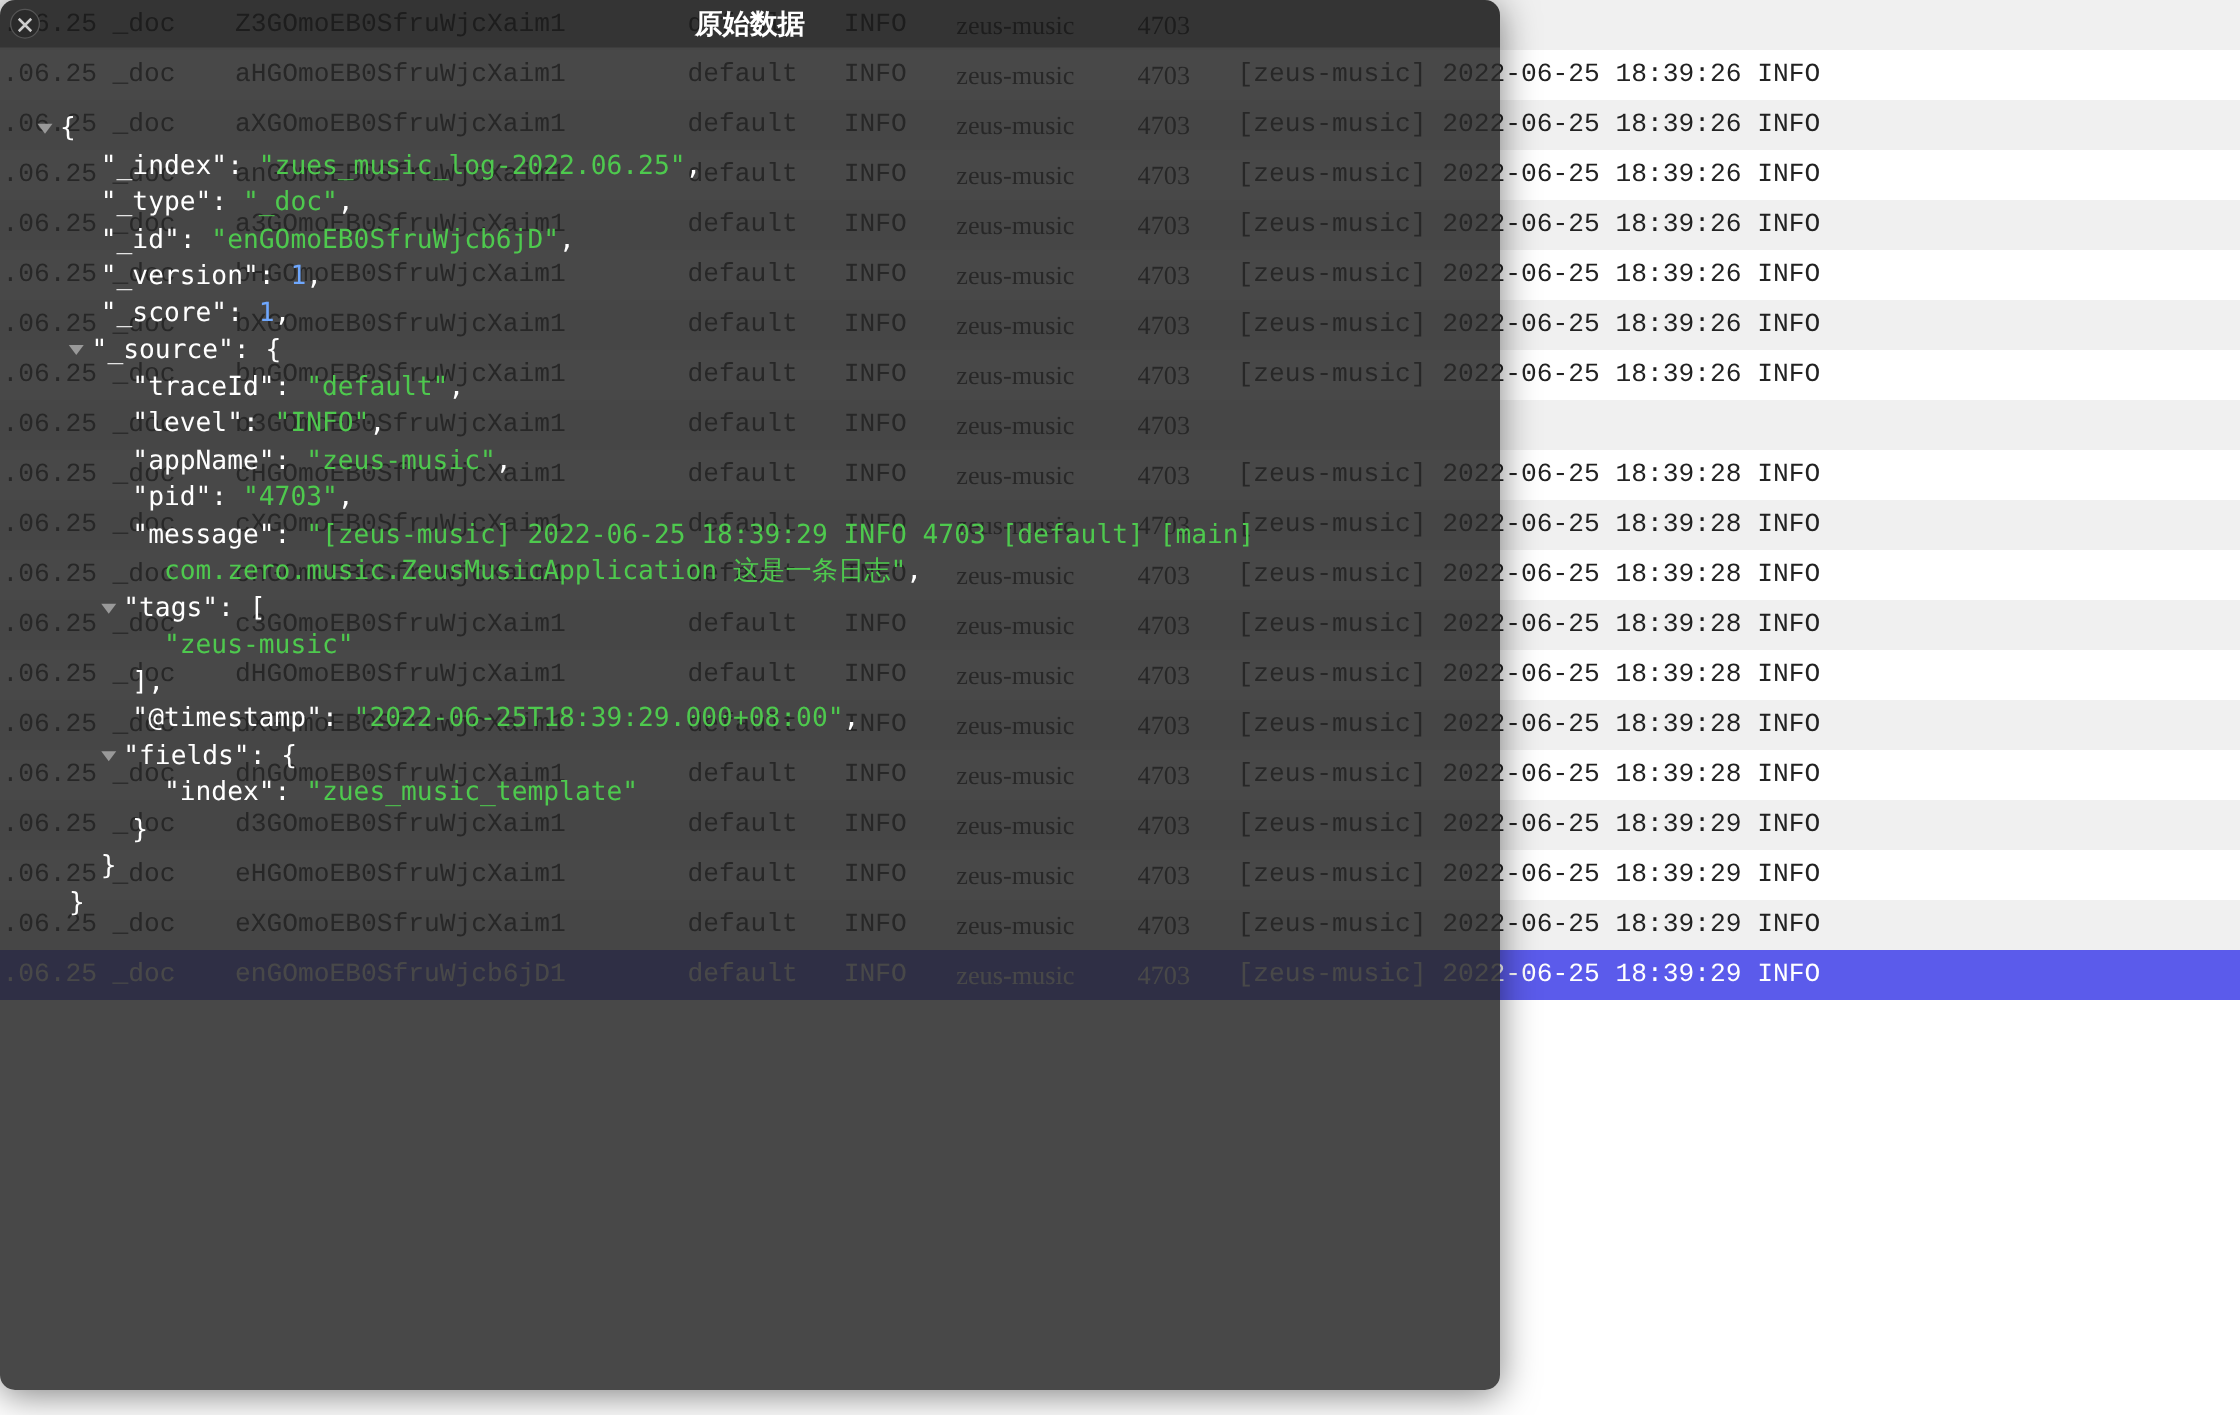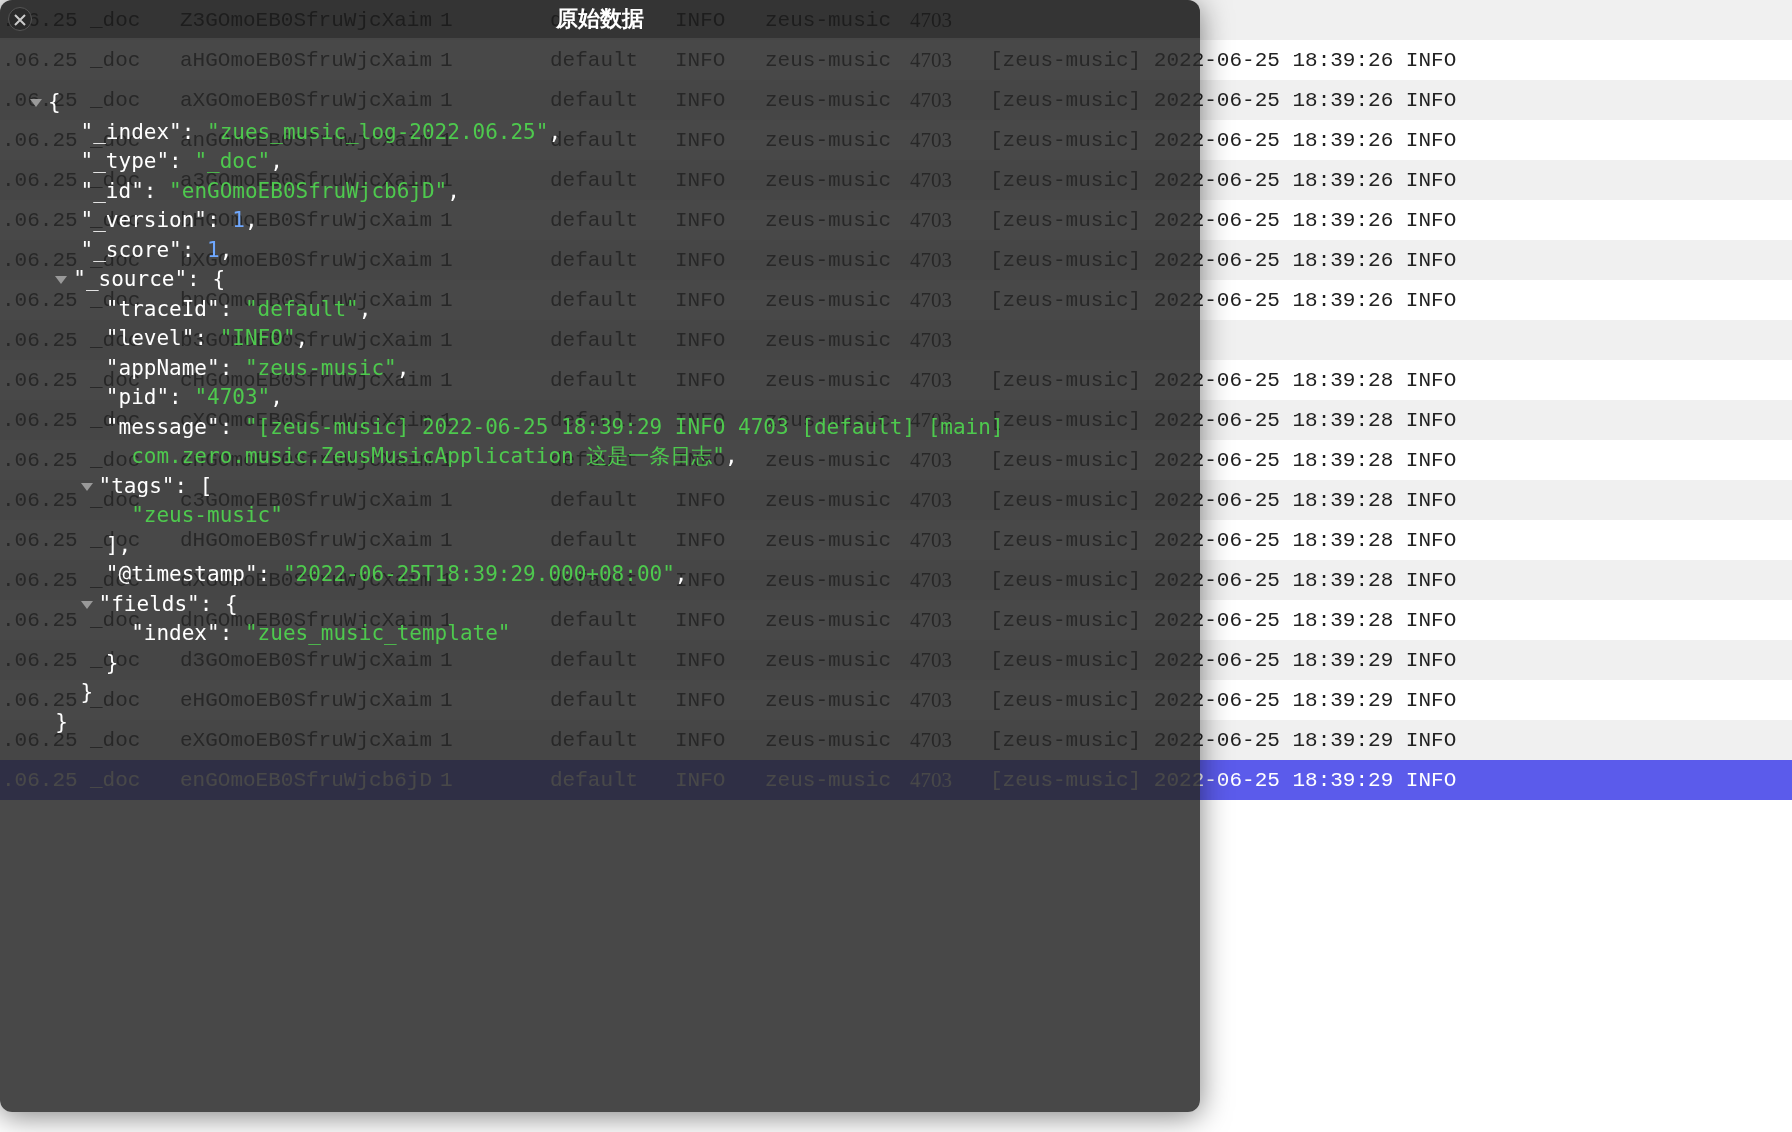--- a/index.html
+++ b/index.html
@@ -25,25 +25,25 @@
     align-items: center;
     height: 40px;
     white-space: nowrap;
     overflow: hidden;
   }
   .row.even { background: #f0f0f0; }
   .row.odd  { background: #ffffff; }
   .row.selected { background: #5b5beb; color: #fff; }
   .col-date  { width: 90px;  padding-left: 2px; }
   .col-type  { width: 90px;  }
-  .col-id    { width: 260px; }
+  .col-id    { width: 260px; text-align: right; }
   .col-ver   { width: 110px; }
   .col-trace { width: 125px; }
   .col-level { width: 90px;  }
-  .col-app   { width: 145px; }
+  .col-app   { width: 145px; font-family: Liberation Serif, serif; }
   .col-pid   { width: 80px; font-family: Liberation Serif, serif;  }
   .col-msg   { flex: 1 1 auto; overflow: hidden; text-overflow: clip; }
 
   
   .overlay {
     position: absolute;
     left: 0; top: 0;
     width: 1200px;
     height: 1112px;
     background: rgba(40,40,40,0.85);

